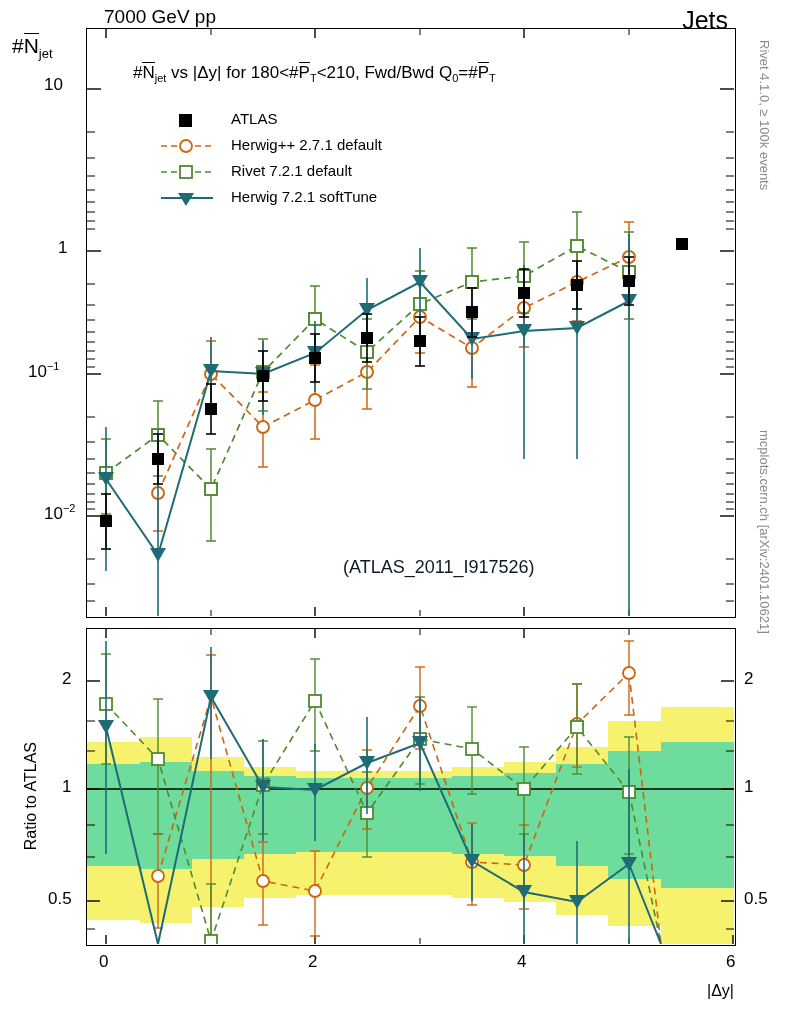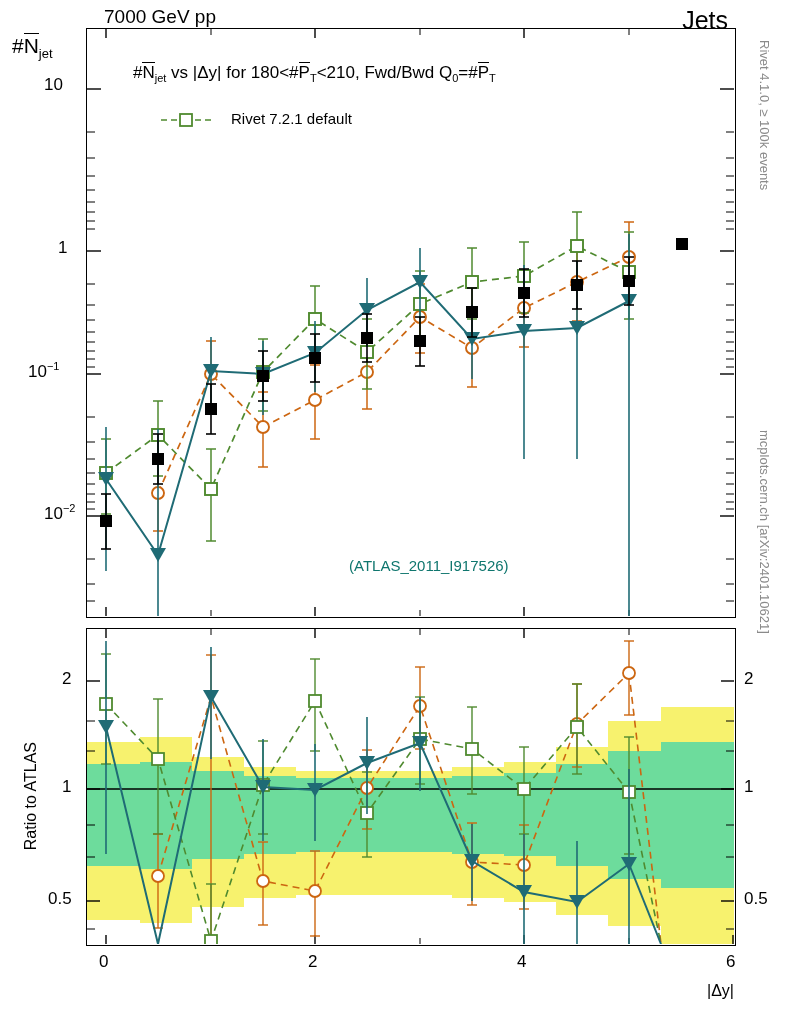--- a/index.html
+++ b/index.html
@@ -60,29 +60,56 @@
   <div class="abs txt" id="xlabel">|Δy|</div>
 
   <div class="abs" id="mainPanel">
 
     <div class="abs" id="plot-title" style="left:46px;top:34px;font-size:17px;white-space:nowrap;">
       <span>#</span><span style="border-top:1.4px solid #000;">N</span><span style="font-size:11px;vertical-align:sub;">jet</span>
       <span> vs |Δy| for 180&lt;#</span><span style="border-top:1.4px solid #000;">P</span><span style="font-size:11px;vertical-align:sub;">T</span><span>&lt;210, Fwd/Bwd Q</span><span style="font-size:11px;vertical-align:sub;">0</span><span>=#</span><span style="border-top:1.4px solid #000;">P</span><span style="font-size:11px;vertical-align:sub;">T</span>
     </div>
 
     <div class="abs" id="legend" style="left:74px;top:78px;">
+      <div class="leg-row">
+        <span class="leg-sym">
+          <svg width="60" height="26">
+              <rect x="18" y="7" width="13" height="13" fill="#000"></rect>
+            </svg>
+        </span>
+        <span class="leg-lab">ATLAS</span>
+      </div>
+      <div class="leg-row">
+        <span class="leg-sym">
+          <svg width="60" height="26">
+            <line x1="0" y1="13" x2="16" y2="13" stroke="#cc6611" stroke-width="1.6" stroke-dasharray="6,4"></line>
+            <line x1="34" y1="13" x2="52" y2="13" stroke="#cc6611" stroke-width="1.6" stroke-dasharray="6,4"></line>
+            <circle cx="25" cy="13" r="6" fill="none" stroke="#cc6611" stroke-width="1.8"></circle>
+          </svg>
+        </span>
+        <span class="leg-lab">Herwig++ 2.7.1 default</span>
+      </div>
       <div class="leg-row">
         <span class="leg-sym">
           <svg width="60" height="26">
             <line x1="0" y1="13" x2="16" y2="13" stroke="#4f8a2f" stroke-width="1.6" stroke-dasharray="6,4"></line>
             <line x1="34" y1="13" x2="52" y2="13" stroke="#4f8a2f" stroke-width="1.6" stroke-dasharray="6,4"></line>
             <rect x="19" y="7" width="12" height="12" fill="none" stroke="#4f8a2f" stroke-width="1.8"></rect>
           </svg>
         </span>
         <span class="leg-lab">Rivet 7.2.1 default</span>
+      </div>
+      <div class="leg-row">
+        <span class="leg-sym">
+          <svg width="60" height="26">
+            <line x1="0" y1="13" x2="52" y2="13" stroke="#1f6b75" stroke-width="1.8"></line>
+            <polygon points="17,8 33,8 25,21" fill="#1f6b75"></polygon>
+          </svg>
+        </span>
+        <span class="leg-lab">Herwig 7.2.1 softTune</span>
       </div>
     </div>
 
     <svg width="647" height="587" viewBox="0 0 647 587" style="position:absolute;left:0;top:0;">
 
       <g stroke="#000" stroke-width="1.4">
 
         <line x1="0" y1="60" x2="14" y2="60"></line>
         <line x1="0" y1="222" x2="14" y2="222"></line>
         <line x1="0" y1="345" x2="14" y2="345"></line>
@@ -342,21 +369,21 @@
           <rect x="327" y="306" width="12" height="12"></rect>
           <rect x="379" y="277" width="12" height="12"></rect>
           <rect x="431" y="258" width="12" height="12"></rect>
           <rect x="484" y="250" width="12" height="12"></rect>
           <rect x="536" y="246" width="12" height="12"></rect>
           <rect x="589" y="209" width="12" height="12"></rect>
         </g>
       </g>
     </svg>
 
-    <div class="abs txt" style="left:262px;top:528px;font-size:15px;color:#0f766e;">(ATLAS_2011_I917526)</div>
+    <div class="abs txt" style="left:256px;top:528px;font-size:18px;color:#0f172a;">(ATLAS_2011_I917526)</div>
   </div>
 
   <div class="abs axnum" style="left:44px;top:75px;">10</div>
   <div class="abs axnum" style="left:58px;top:238px;">1</div>
   <div class="abs axnum" style="left:28px;top:360px;font-size:17px;">10<sup style="font-size:11px;">−1</sup></div>
   <div class="abs axnum" style="left:44px;top:502px;font-size:17px;">10<sup style="font-size:11px;">−2</sup></div>
 
   <div class="abs" id="ratioPanel">
     <svg width="647" height="315" viewBox="0 0 647 315" style="position:absolute;left:0;top:0;">
 

